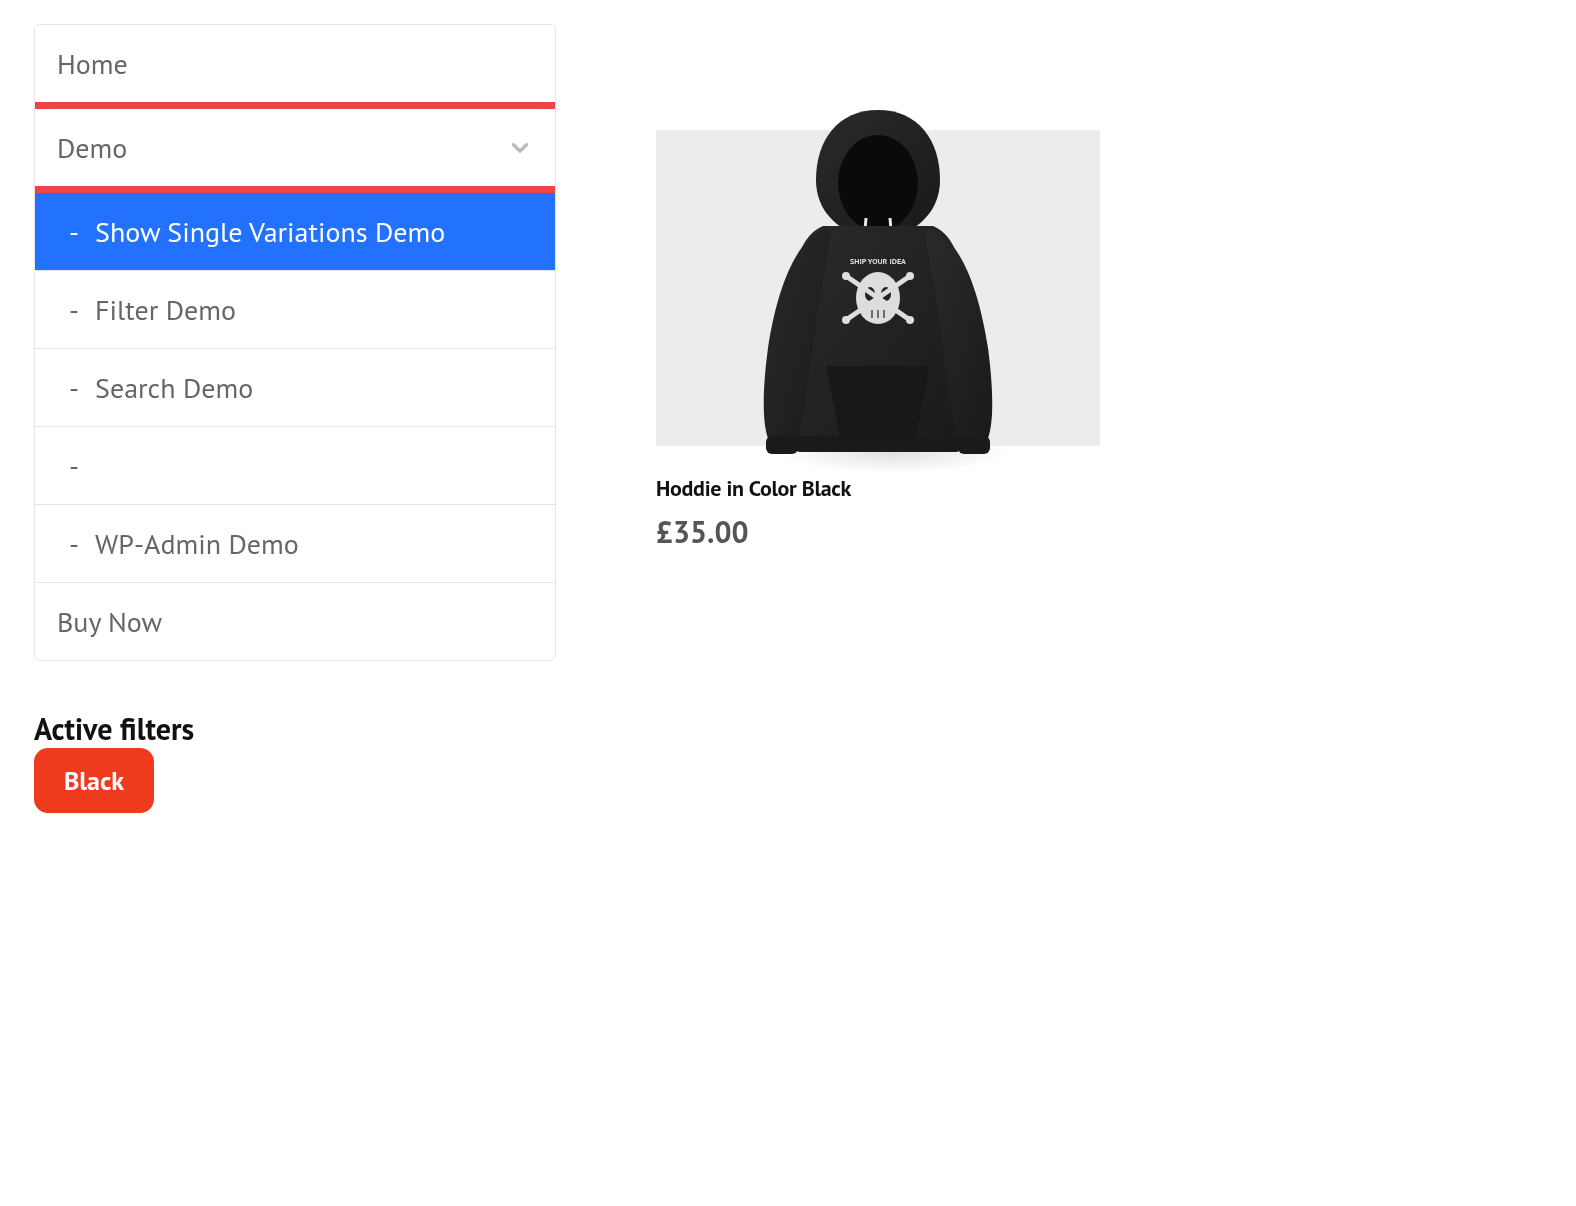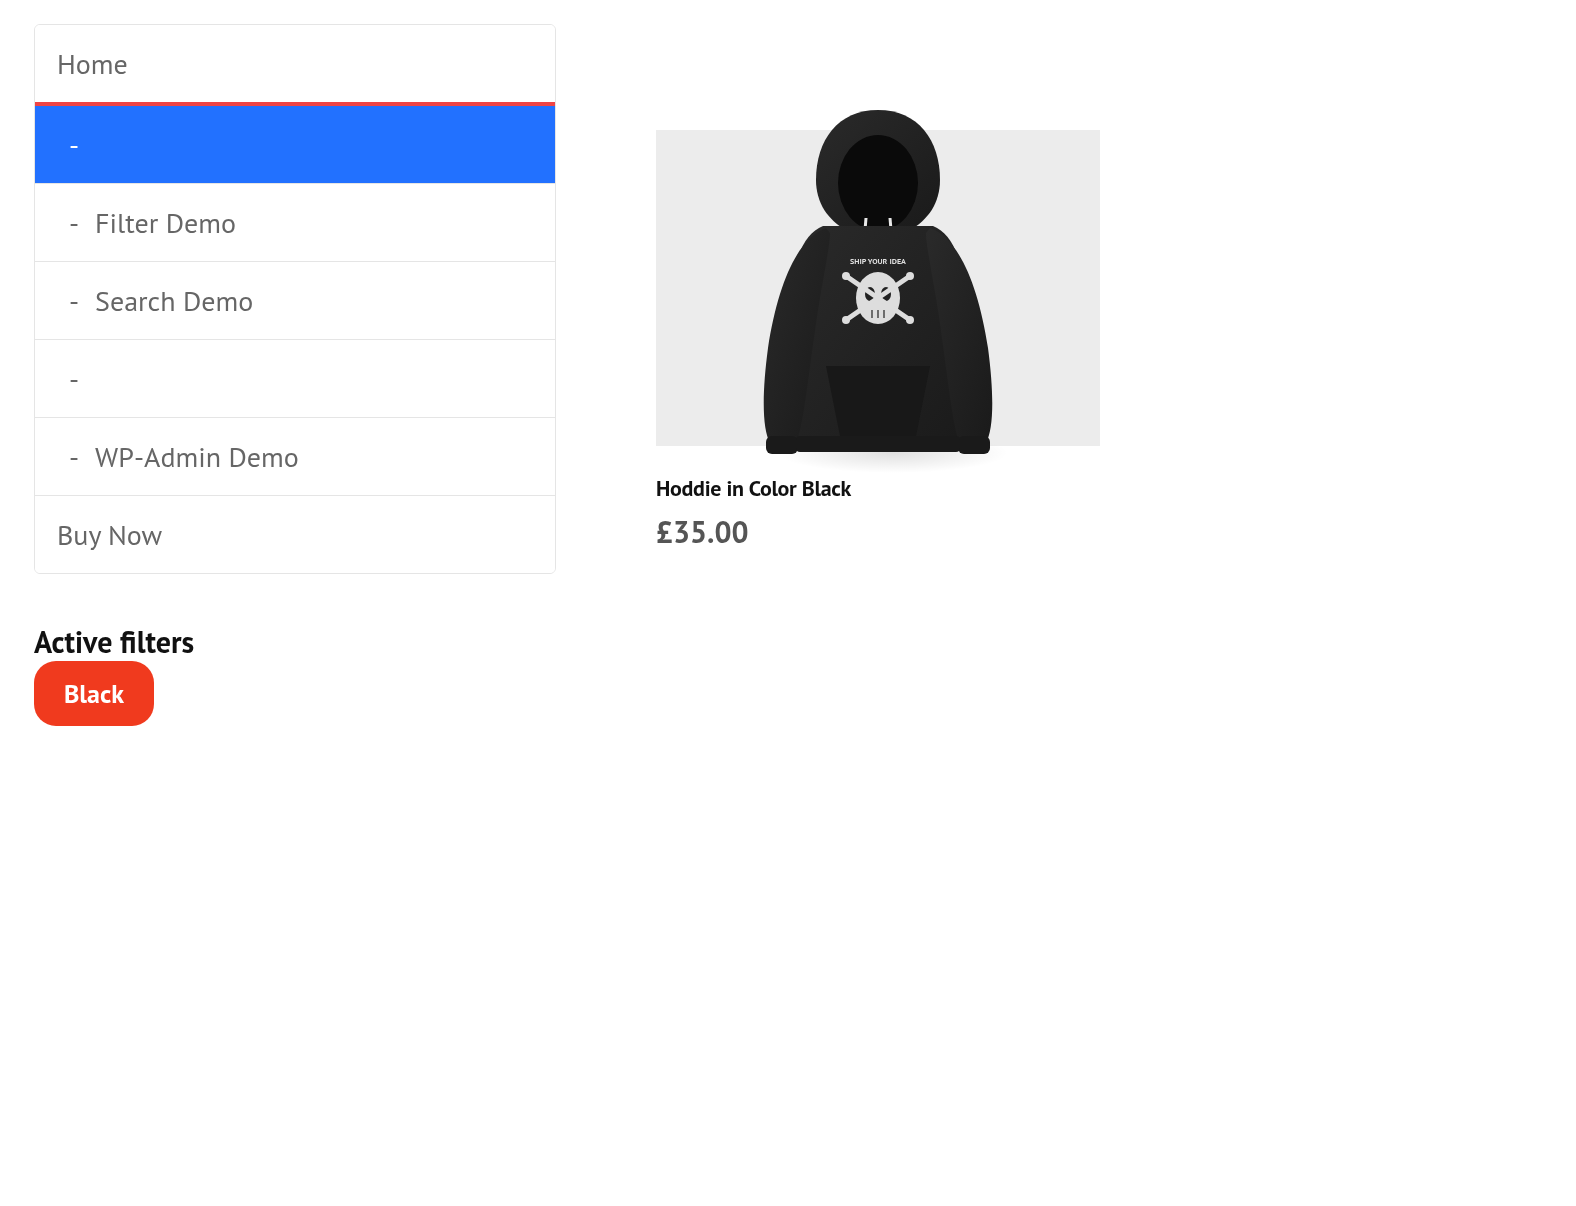--- a/index.html
+++ b/index.html
@@ -22,21 +22,21 @@
     }
     .nav {
       border: 1px solid #e5e5e5;
       border-radius: 6px;
       overflow: hidden;
     }
     .nav-item {
       padding: 20px 22px;
       font-size: 28px;
       color: #666;
-      border-bottom: 4px solid #ef4444;
+      border-bottom: 7px solid #ef4444;
       cursor: pointer;
       display: flex;
       justify-content: space-between;
       align-items: center;
       background: #fff;
     }
     .nav-item:last-child {
       border-bottom: none;
     }
     .nav-subitem {
@@ -70,21 +70,21 @@
       font-weight: 700;
       color: #111;
     }
     .filter-chip {
       display: inline-block;
       background: #f03a1e;
       color: #fff;
       font-size: 26px;
       font-weight: 700;
       padding: 16px 30px;
-      border-radius: 22px;
+      border-radius: 14px;
       cursor: pointer;
     }
     .main {
       flex: 1;
       padding-top: 106px;
     }
     .product-card {
       width: 444px;
     }
     .product-image {
@@ -115,22 +115,29 @@
   </style>
 </head>
 <body>
 
 <div class="container">
   <aside class="sidebar">
     <nav class="nav">
       <div class="nav-item">
         <span>Home</span>
       </div>
+      <div class="nav-item">
+        <span>Demo</span>
+        <svg class="chevron" viewBox="0 0 24 24" fill="none" stroke="currentColor" stroke-width="3" stroke-linecap="round" stroke-linejoin="round">
+            <polyline points="6 9 12 15 18 9"></polyline>
+          </svg>
+      </div>
       <div class="nav-subitem active">
         <span class="dash">-</span>
+        <span>Show Single Variations Demo</span>
       </div>
       <div class="nav-subitem">
         <span class="dash">-</span>
         <span>Filter Demo</span>
       </div>
       <div class="nav-subitem">
         <span class="dash">-</span>
         <span>Search Demo</span>
       </div>
       <div class="nav-subitem">

